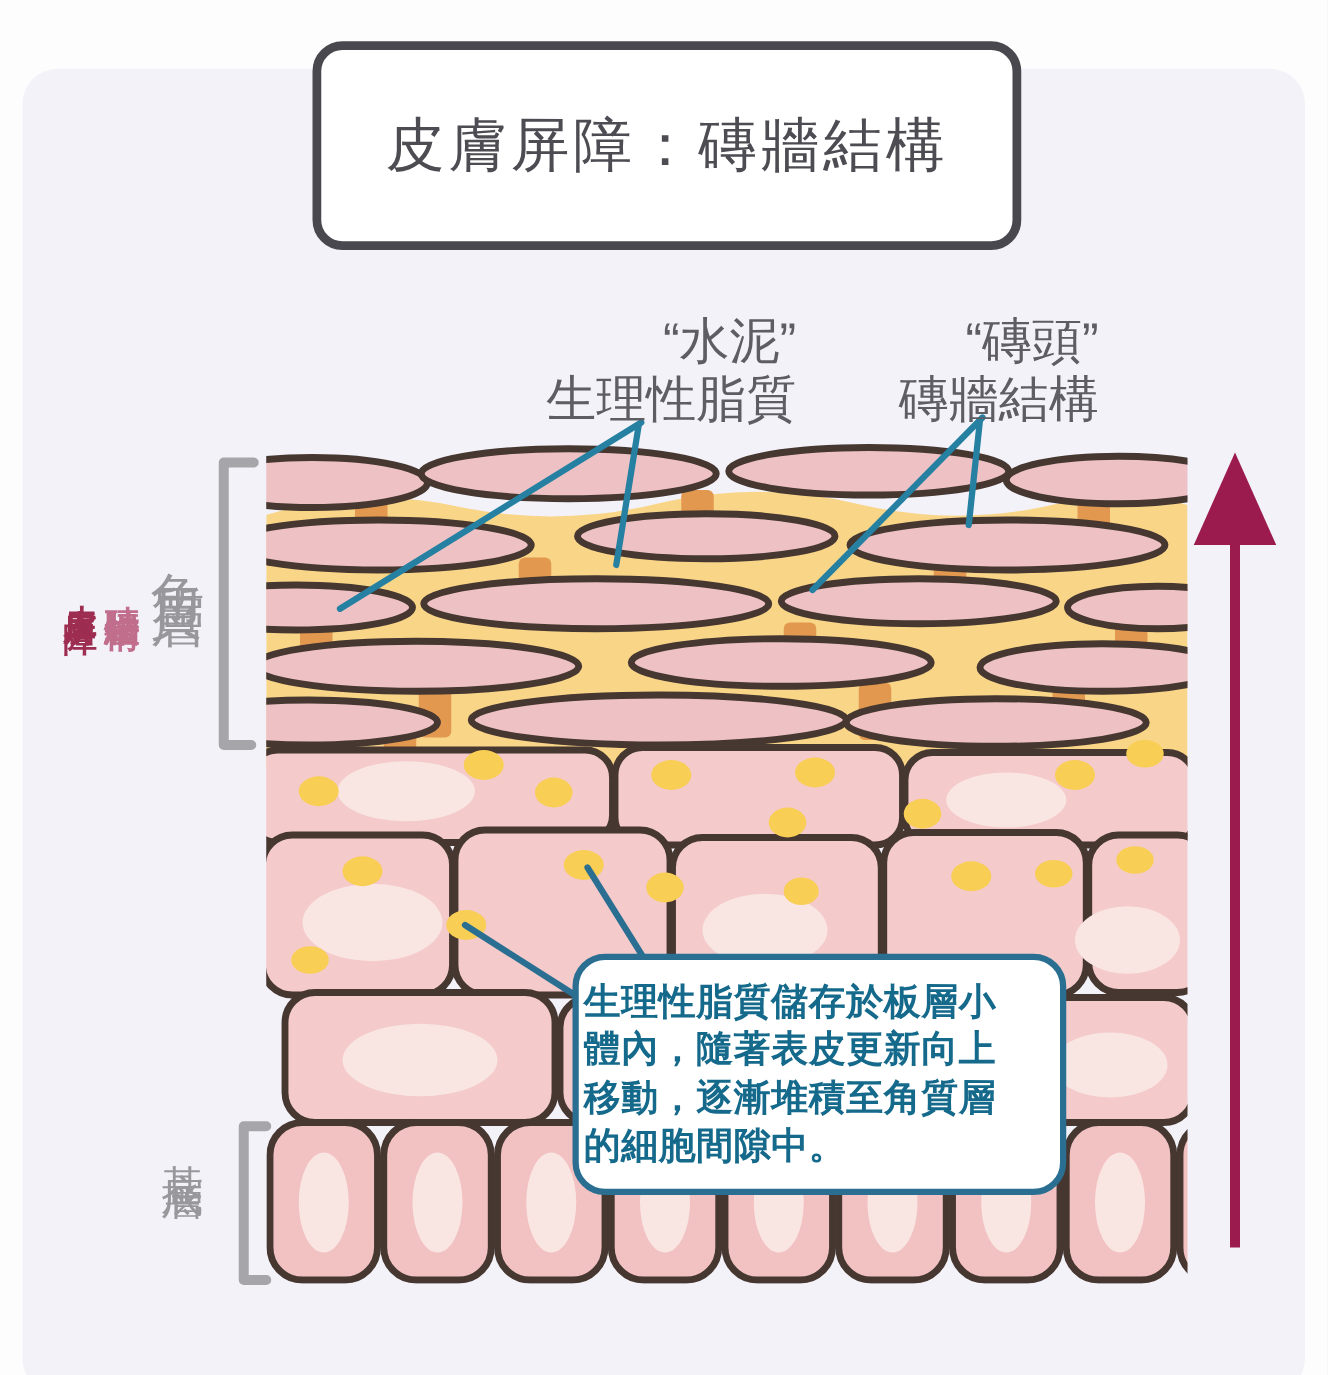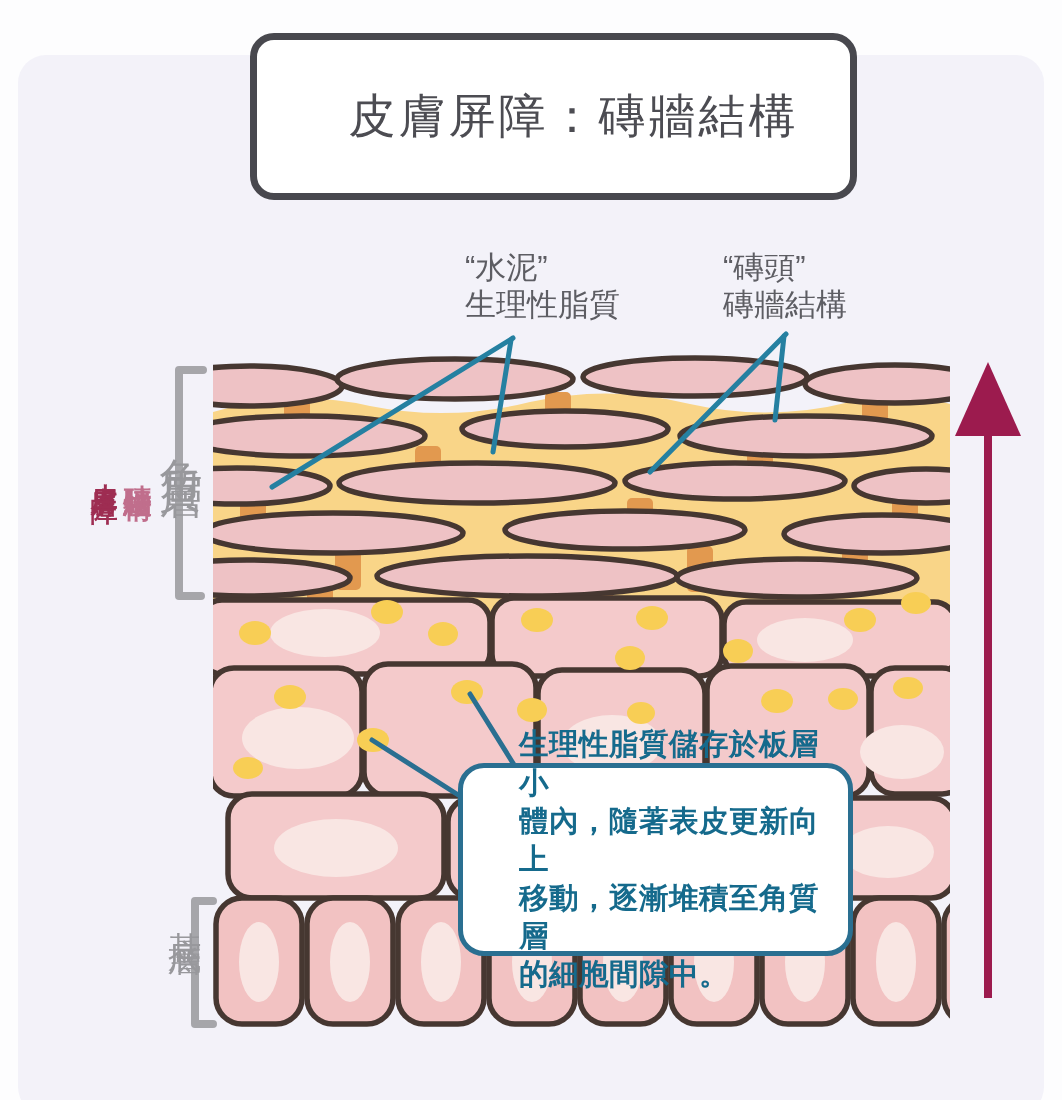--- a/index.html
+++ b/index.html
@@ -6,32 +6,32 @@
   body{
     width:1062px;height:1100px;position:relative;overflow:hidden;
     background:var(--page-bg,#fdfdfe);
     font-family:"Liberation Sans","DejaVu Sans",sans-serif;
   }
   .card{
     position:absolute;left:18px;top:55px;width:1026px;height:1060px;
     background:var(--card-bg,#f3f2f9);border-radius:28px;z-index:0;
   }
   svg.diagram{position:absolute;left:0;top:0;z-index:1;}
-  .overlay{position:absolute;z-index:3;padding-left:40px;}
+  .overlay{position:absolute;z-index:3;}
   .title-box{
     left:250px;top:33px;width:553px;height:153px;
     background:#ffffff;border:7px solid var(--title-border,#48484e);
     border-radius:24px;display:flex;align-items:center;justify-content:center;
   }
   .title-box .title-text{
     font-size:47px;font-weight:500;letter-spacing:3px;color:var(--title-text,#4c4c52);
   }
   .anno{
-    text-align:left;color:var(--label-gray,#5d5d63);
-    font-size:31px;line-height:1.18;font-weight:500;white-space:pre-line;
+    text-align:right;color:var(--label-gray,#5d5d63);
+    font-size:40px;line-height:1.18;font-weight:500;white-space:pre-line;
   }
   .anno-cement{left:425px;top:250px;width:212px;}
   .anno-brick{left:683px;top:250px;width:196px;}
   .vtext{
     writing-mode:vertical-rl;text-orientation:upright;line-height:1;
   }
   .side-barrier-dark{left:50px;top:462px;font-size:27px;font-weight:700;
     letter-spacing:4px;color:var(--side-maroon,#9e2d52);}
   .side-barrier-pink{left:83px;top:462px;font-size:28px;font-weight:700;
     letter-spacing:3px;color:var(--side-pink,#c06e8c);}
@@ -39,22 +39,22 @@
     color:var(--layer-gray,#98989c);}
   .layer-basal{left:128px;top:905px;font-size:34px;letter-spacing:6px;font-weight:500;
     color:var(--layer-gray,#98989c);}
   .callout{
     position:absolute;z-index:4;left:458px;top:763px;width:395px;height:193px;
     background:#ffffff;border:5px solid var(--callout-border,#2a6f91);
     border-radius:26px;box-sizing:border-box;
     display:flex;align-items:center;
   }
   .callout .callout-text{
-    padding:6px 20px 6px 24px;font-size:29.5px;font-weight:700;line-height:1.3;
-    color:var(--callout-text,#156a8c);white-space:pre-line;letter-spacing:0.5px;margin-left:32px;
+    padding:6px 20px 6px 4px;font-size:29.5px;font-weight:700;line-height:1.3;
+    color:var(--callout-text,#156a8c);white-space:pre-line;letter-spacing:0.5px;
   }
 </style>
 </head>
 <body>
 
 <div class="card"></div>
 
 <svg class="diagram" width="1062" height="1100" viewBox="0 0 1062 1100">
   <defs>
     <clipPath id="diag">

